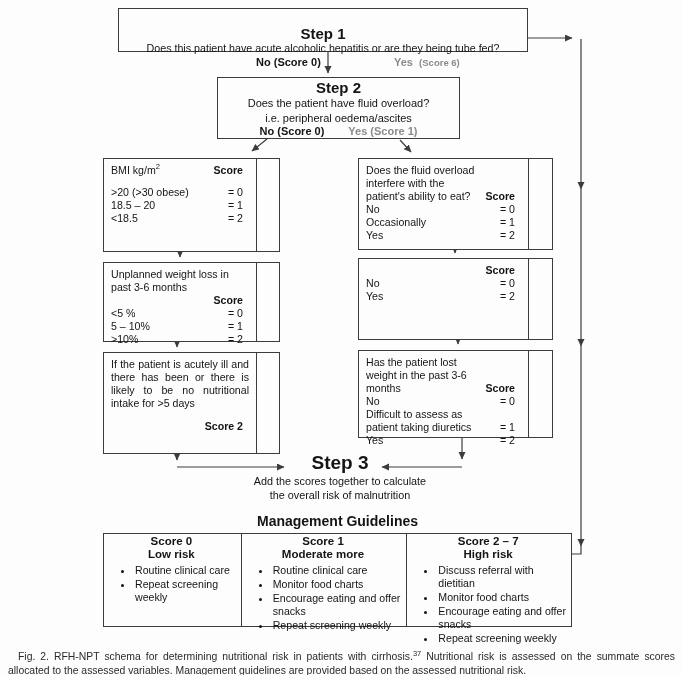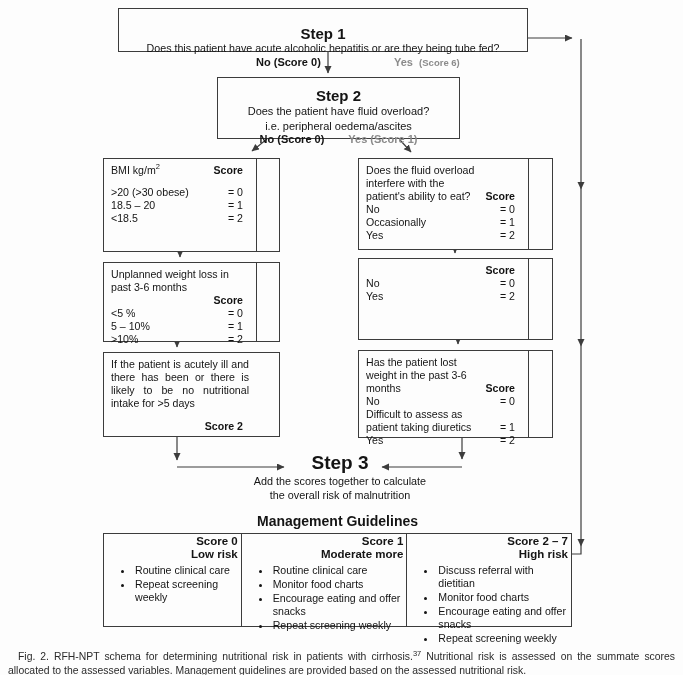--- a/index.html
+++ b/index.html
@@ -13,34 +13,34 @@
   .step-title{font-weight:bold;font-size:15px;text-align:center;line-height:1.15;}
   .step-q{font-weight:normal;font-size:11px;text-align:center;line-height:1.3;}
   
   .s1{left:118px;top:8px;width:410px;height:44px;padding-top:16px;}
   .s1 .step-q{font-size:10.7px;white-space:nowrap;}
   .s1-answers{position:relative;height:14px;font-weight:bold;font-size:11px;}
   .s1-no{position:absolute;left:137px;top:0;}
   .s1-yes{position:absolute;left:275px;top:0;color:#8b8b8b;}
   .s1-yes .yscore{font-size:9.5px;}
   
-  .s2{left:217px;top:77px;width:243px;height:62px;padding-top:9px;}
+  .s2{left:217px;top:77px;width:243px;height:62px;padding-top:1px;}
   .s2-answers{display:flex;justify-content:center;gap:24px;font-weight:bold;font-size:11px;}
   .ans-yes{color:#8b8b8b;}
   
   .crit{display:flex;font-size:10.6px;line-height:1.22;}
   .crit-main{flex:1;padding:5px 7px 3px 7px;min-width:0;}
   .crit-cell{border-left:1px solid #3c3c3c;}
   .lcol{left:103px;width:177px;}
   .lcol .crit-cell{width:22px;}
   .rcol{left:358px;width:195px;}
   .rcol .crit-cell{width:23px;}
   .b-bmi{top:158px;height:94px;justify-content:space-between;}
   .b-wl{top:262px;height:80px;}
-  .b-ai{top:352px;height:85px;align-items:flex-end;}
+  .b-ai{top:352px;height:102px;}
   .b-f1{top:158px;height:92px;}
   .b-f2{top:258px;height:82px;}
   .b-f3{top:350px;height:88px;}
   .hrow{display:flex;justify-content:space-between;align-items:flex-end;gap:4px;}
   .score-h{font-weight:bold;white-space:nowrap;padding-right:6px;}
   .score-h.solo{text-align:right;padding-right:6px;font-weight:bold;}
   .vrow{display:flex;justify-content:space-between;align-items:flex-end;gap:4px;}
   .vrow .val{white-space:nowrap;padding-right:6px;font-size:10.6px;}
   .gap8{height:9px;}
   .just{text-align:justify;}
@@ -50,21 +50,21 @@
   .s3 .step-title{font-size:19px;}
   .s3 .step-q{font-size:10.8px;}
   
   .mg-title{position:absolute;left:103px;top:513px;width:469px;text-align:center;font-weight:bold;font-size:14px;}
   .g-table{position:absolute;left:103px;top:533px;width:469px;height:94px;display:flex;border:1px solid #3c3c3c;box-sizing:border-box;background:#fdfdfd;}
   .g-col{box-sizing:border-box;padding:1px 3px 1px 1px;}
   .g-col + .g-col{border-left:1px solid #3c3c3c;}
   .g-c1{width:137px;}
   .g-c2{width:166px;}
   .g-c3{width:165px;}
-  .g-score,.g-risk{text-align:right;font-weight:bold;font-size:11.5px;line-height:1.15;}
+  .g-score,.g-risk{text-align:center;font-weight:bold;font-size:11.5px;line-height:1.15;}
   .g-list{list-style:disc;margin:3px 0 0 17px;padding:0;font-size:10.6px;line-height:1.22;}
   .g-list li{margin:0 0 1px 12px;padding-left:1px;}
   
   .caption{position:absolute;left:8px;top:640px;width:667px;font-size:10.4px;line-height:1.35;
     text-align:justify;color:#2a2a2a;text-indent:10px;}
   sup{font-size:7.5px;line-height:0;vertical-align:super;}
 </style>
 </head>
 <body>
 

